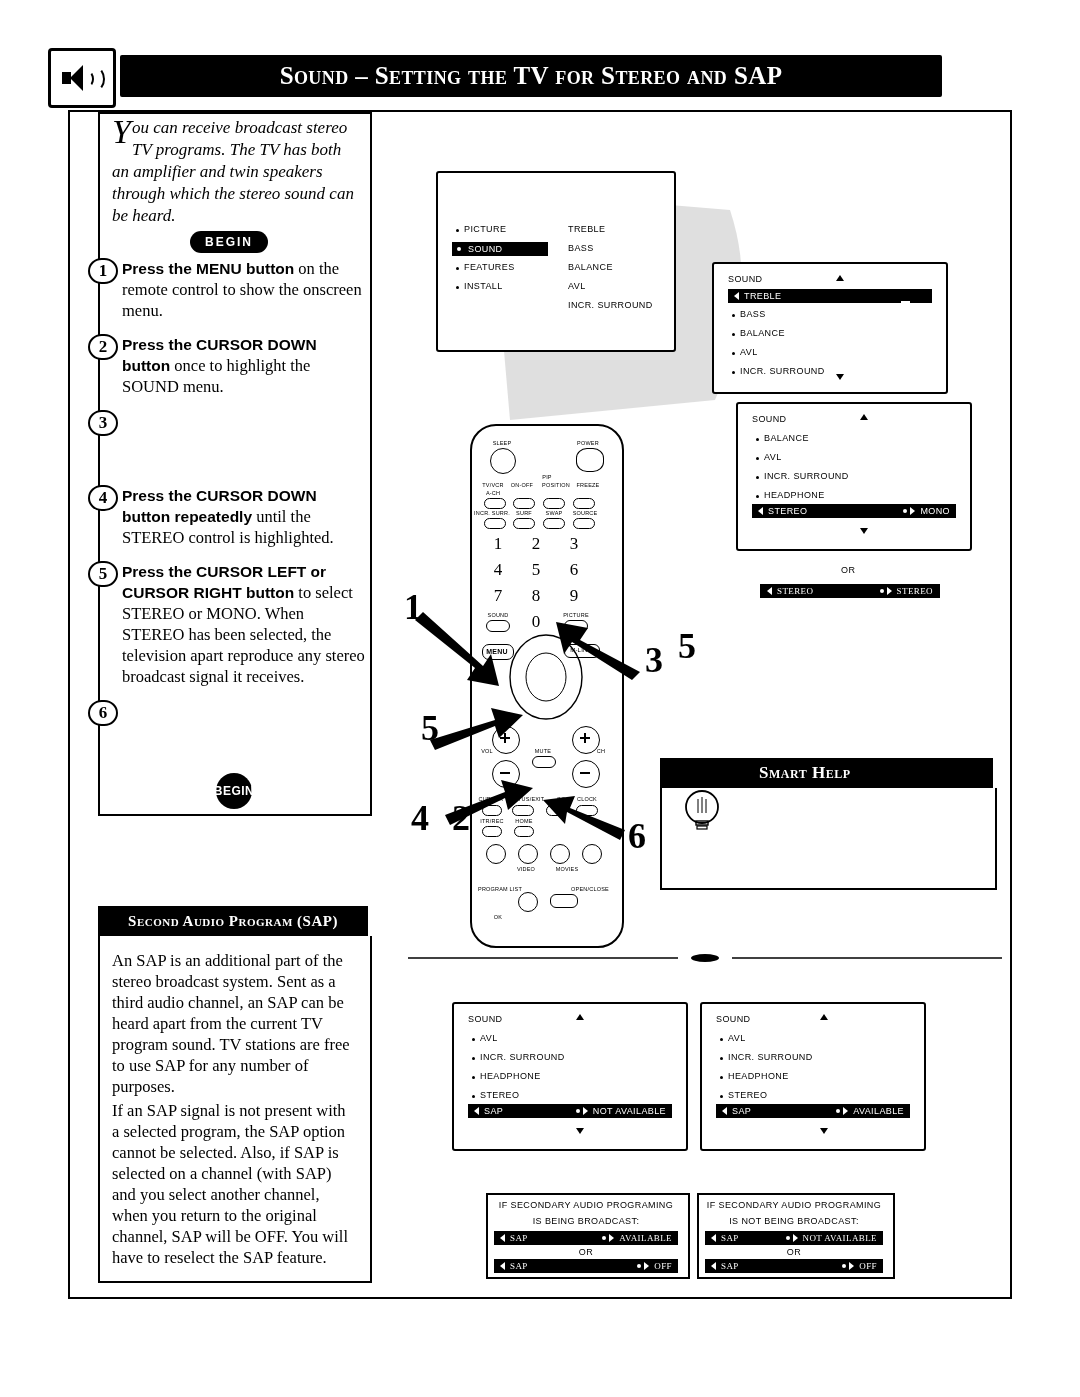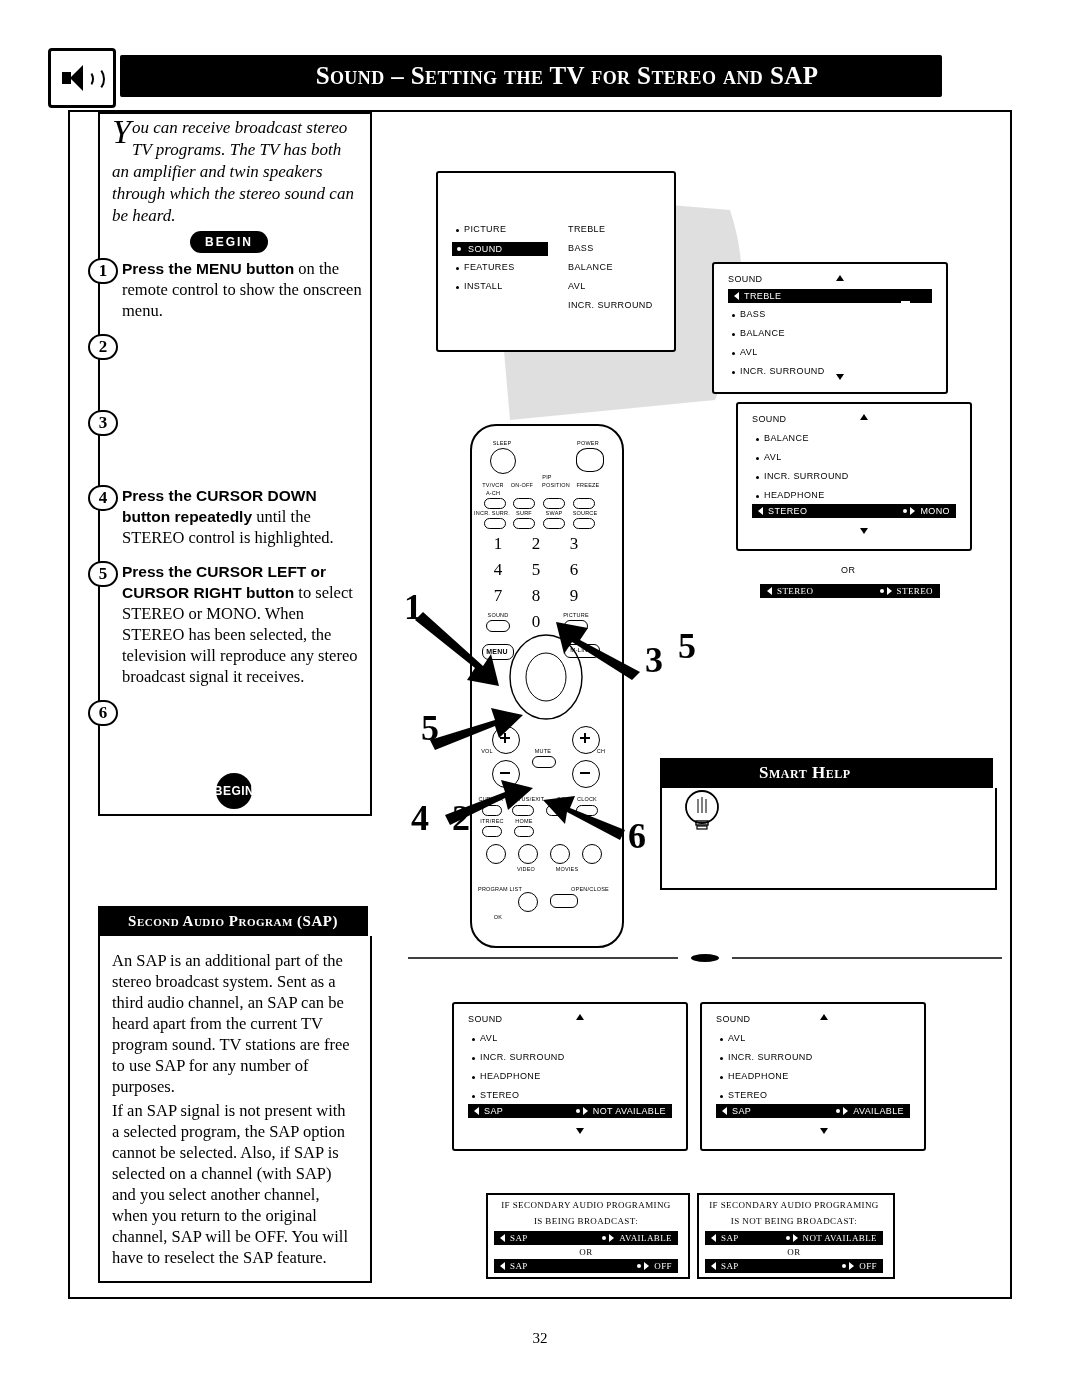--- a/index.html
+++ b/index.html
@@ -14,21 +14,20 @@
   .hdr-bar{
     position:absolute;left:120px;top:55px;width:822px;height:42px;
     background:#000;border-radius:2px;
   }
   .hdr-title{
     position:absolute;left:0;top:0;width:822px;height:42px;
     color:#fff;font-family:"Liberation Serif",serif;
     font-size:25px;font-weight:bold;letter-spacing:.4px;
     display:flex;align-items:center;justify-content:center;
     font-variant:small-caps;
-    margin-left:36px;
   }
   .hdr-icon{
     position:absolute;left:48px;top:48px;width:62px;height:54px;
     border:3px solid #000;border-radius:4px;background:#fff;
     display:flex;align-items:center;justify-content:center;
   }
   .spk{position:relative;width:40px;height:30px;}
   .spk .box{position:absolute;left:0;top:9px;width:9px;height:12px;background:#000;}
   .spk .cone{
     position:absolute;left:8px;top:2px;width:0;height:0;
@@ -140,21 +139,21 @@
   }
 
   
   .sh-bar{position:absolute;left:660px;top:758px;width:333px;height:30px;background:#000;}
   .sh-bar span{color:#fff;font-family:"Liberation Serif",serif;font-variant:small-caps;font-size:17px;font-weight:bold;display:flex;align-items:center;height:30px;padding-left:99px;letter-spacing:.5px;}
   .sh-box{position:absolute;left:660px;top:788px;width:333px;height:100px;border:2px solid #000;border-top:none;background:#fff;}
   .sh-txt{position:absolute;left:672px;top:798px;width:318px;font-size:16.5px;line-height:22px;color:#000;}
 
   
   .cap{
-    position:absolute;font-family:Liberation Serif, serif;font-size:9px;
+    position:absolute;font-family:Liberation Sans, sans-serif;font-size:9px;
     letter-spacing:.4px;color:#000;text-align:center;white-space:nowrap;
   }
   .cap-box{position:absolute;border:2px solid #000;background:#fff;}
 
   .pagenum{
     position:absolute;left:0;top:1330px;width:1080px;text-align:center;
     font-family:"Liberation Serif",serif;font-size:15px;color:#000;
   }
   .or-lbl{position:absolute;font-family:"Liberation Sans",sans-serif;font-size:9px;letter-spacing:.5px;}
   .divider{position:absolute;left:408px;top:952px;width:594px;height:10px;}
@@ -186,34 +185,35 @@
 
   <div class="begin-badge">BEGIN</div>
 
   <div class="step" style="top:258px">
     <div class="num">1</div>
     <div class="txt"><b>Press the MENU button</b><span> on the remote control to show the onscreen menu.</span></div>
   </div>
 
   <div class="step" style="top:334px">
     <div class="num">2</div>
+    <div class="txt"><b>Press the CURSOR DOWN button</b><span> once to highlight the SOUND menu.</span></div>
   </div>
 
   <div class="step" style="top:410px">
     <div class="num">3</div>
   </div>
 
   <div class="step" style="top:485px">
     <div class="num">4</div>
     <div class="txt"><b>Press the CURSOR DOWN button repeatedly</b><span> until the STEREO control is highlighted.</span></div>
   </div>
 
   <div class="step" style="top:561px">
     <div class="num">5</div>
-    <div class="txt"><b>Press the CURSOR LEFT or CURSOR RIGHT button</b><span> to select STEREO or MONO.  When STEREO has been selected, the television will reproduce any stereo broadcast signal it receives.</span></div>
+    <div class="txt"><b>Press the CURSOR LEFT or CURSOR RIGHT button</b><span> to select STEREO or MONO.  When STEREO has been selected, the television apart reproduce any stereo broadcast signal it receives.</span></div>
   </div>
 
   <div class="step" style="top:700px">
     <div class="num">6</div>
   </div>
 
   <div class="stop-badge">BEGIN</div>
 
   <div class="sap-head">
     <span>Second Audio Program (SAP)</span>
@@ -538,14 +538,13 @@
       <span class="tri-l" style="position:relative;margin-right:5px"></span>
       <span>SAP</span>
     </span>
     <span style="display:flex;align-items:center;">
       <span class="dot-w" style="position:relative;margin-right:3px"></span>
       <span class="tri-r" style="position:relative;margin-right:5px"></span>
       <span>OFF</span>
     </span>
   </div>
 
-  <div class="pagenum">32</div>
 </div>
 
 </body></html>

